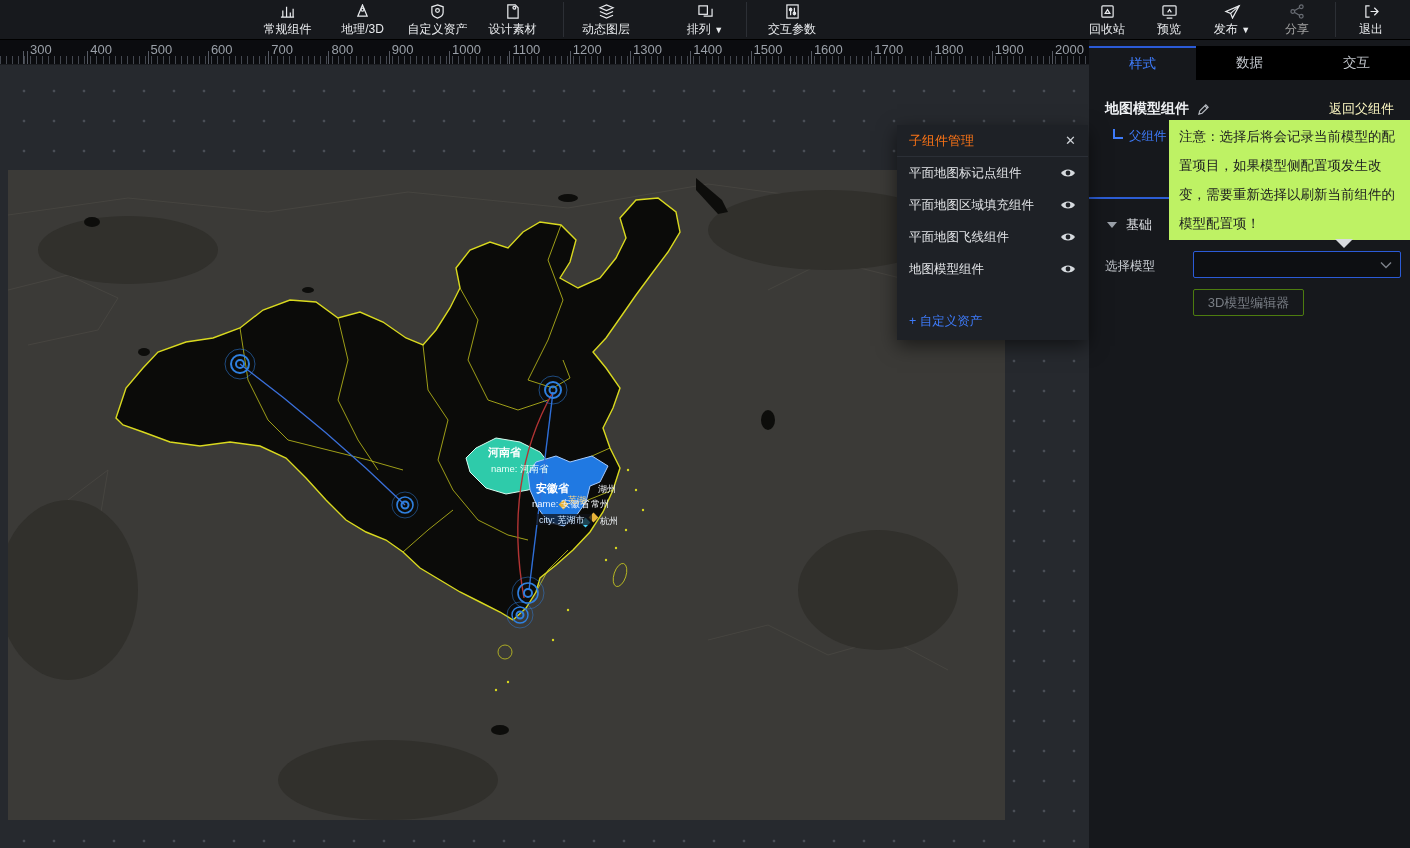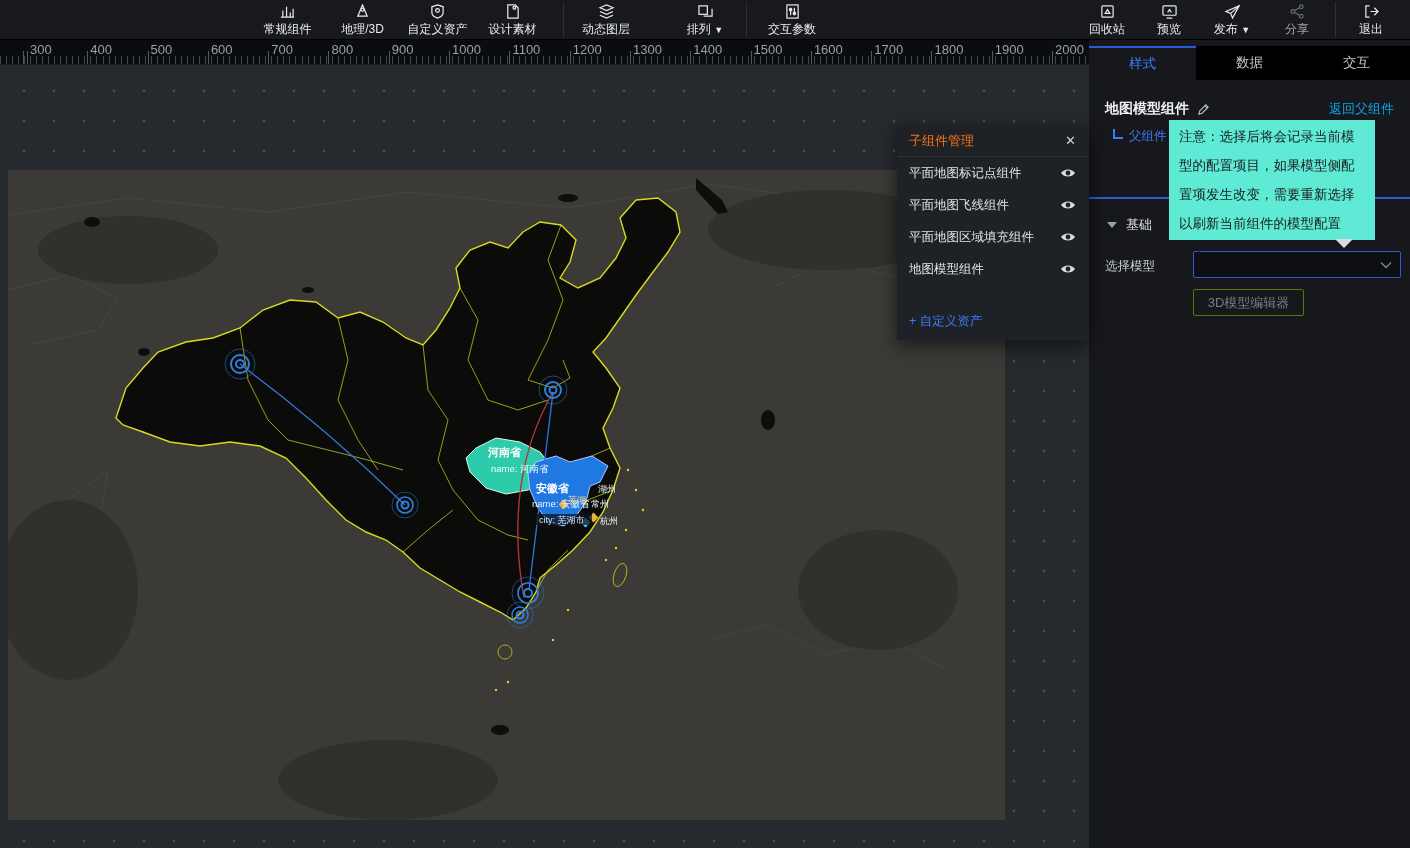--- a/index.html
+++ b/index.html
@@ -53,42 +53,42 @@
   .rpanel { position:absolute; left:1089px; top:40px; width:321px; height:808px;
     background:#16181c; z-index:45; }
   .tabs { position:absolute; left:0; top:6px; width:321px; height:34px; display:flex; }
   .tab { flex:1; display:flex; align-items:center; justify-content:center;
     font-size:13.5px; color:#c3c7cd; background:#000000; cursor:pointer; }
   .tab.active { background:#16181c; color:#3e7bfa; border-top:2px solid #2b5bd7; }
   .title-row { position:absolute; left:16px; right:16px; top:58px; height:22px;
     display:flex; align-items:center; }
   .title-row .name { font-size:14px; color:#eef0f3; font-weight:bold; }
   .title-row .pen { margin-left:8px; cursor:pointer; display:inline-flex; }
-  .title-row .back { margin-left:auto; font-size:13px; color:#0ea5e9; cursor:pointer; }
+  .title-row .back { margin-left:auto; font-size:13px; color:#fef9c3; cursor:pointer; }
   .parent-row { position:absolute; left:24px; top:88px; font-size:12.5px; color:#3e7bfa;
     display:flex; align-items:center; cursor:pointer; }
   .elbow { width:10px; height:10px; border-left:2px solid #3e7bfa; border-bottom:2px solid #3e7bfa;
     margin-right:6px; margin-top:-6px; }
   .blue-div { position:absolute; left:0; top:157px; width:321px; height:2px; background:#2c5dd4; }
   .sec-row { position:absolute; left:18px; top:176px; display:flex; align-items:center; cursor:pointer; }
   .sec-row .tri { width:0; height:0; border-left:5px solid transparent; border-right:5px solid transparent;
     border-top:6px solid #9aa0a8; margin-right:9px; }
   .sec-row .t { font-size:13px; color:#dfe2e6; }
   .field-label { position:absolute; left:16px; top:218px; font-size:12.5px; color:#c7cbd1; }
   .select { position:absolute; left:104px; top:211px; width:208px; height:27px;
     background:#0d0f12; border:1px solid #2b5bd7; border-radius:2px; display:flex;
     align-items:center; padding:0 8px; cursor:pointer; }
   .select .val { flex:1; font-size:12px; color:#dfe2e6; }
   .btn-3d { position:absolute; left:104px; top:249px; width:111px; height:27px;
     background:transparent; border:1px solid #4d7c0f; border-radius:2px; color:#787d84;
     font-size:13px; cursor:not-allowed; font-family:inherit; }
 
   
-  .tooltip { position:absolute; left:80px; top:80px; width:206px; height:120px;
-    background:#5eead4; color:#1b1c1f; font-size:13.5px; line-height:29px;
+  .tooltip { position:absolute; left:80px; top:80px; width:241px; height:120px;
+    background:#bef264; color:#1b1c1f; font-size:13.5px; line-height:29px;
     padding:2px 10px; z-index:60; }
   .tooltip .caret-down { position:absolute; left:166px; bottom:-8px; width:0; height:0;
     border-left:9px solid transparent; border-right:9px solid transparent;
     border-top:9px solid #d9dce0; }
 </style>
 </head>
 <body>
 
 <div class="stage">
 
@@ -349,29 +349,29 @@
 
         <div class="fp-item">
           <span class="t">平面地图标记点组件</span>
           <svg width="16" height="12" viewBox="0 0 16 12">
             <path d="M1 6 C4 1.2 12 1.2 15 6 C12 10.8 4 10.8 1 6 Z" fill="#d6dade"></path>
             <circle cx="8" cy="6" r="2.4" fill="#1e2126"></circle>
           </svg>
         </div>
 
         <div class="fp-item">
-          <span class="t">平面地图飞线组件</span>
+          <span class="t">平面地图区域填充组件</span>
           <svg width="16" height="12" viewBox="0 0 16 12">
             <path d="M1 6 C4 1.2 12 1.2 15 6 C12 10.8 4 10.8 1 6 Z" fill="#d6dade"></path>
             <circle cx="8" cy="6" r="2.4" fill="#1e2126"></circle>
           </svg>
         </div>
 
         <div class="fp-item">
-          <span class="t">平面地图区域填充组件</span>
+          <span class="t">平面地图飞线组件</span>
           <svg width="16" height="12" viewBox="0 0 16 12">
             <path d="M1 6 C4 1.2 12 1.2 15 6 C12 10.8 4 10.8 1 6 Z" fill="#d6dade"></path>
             <circle cx="8" cy="6" r="2.4" fill="#1e2126"></circle>
           </svg>
         </div>
 
         <div class="fp-item">
           <span class="t">地图模型组件</span>
           <svg width="16" height="12" viewBox="0 0 16 12">
             <path d="M1 6 C4 1.2 12 1.2 15 6 C12 10.8 4 10.8 1 6 Z" fill="#d6dade"></path>

